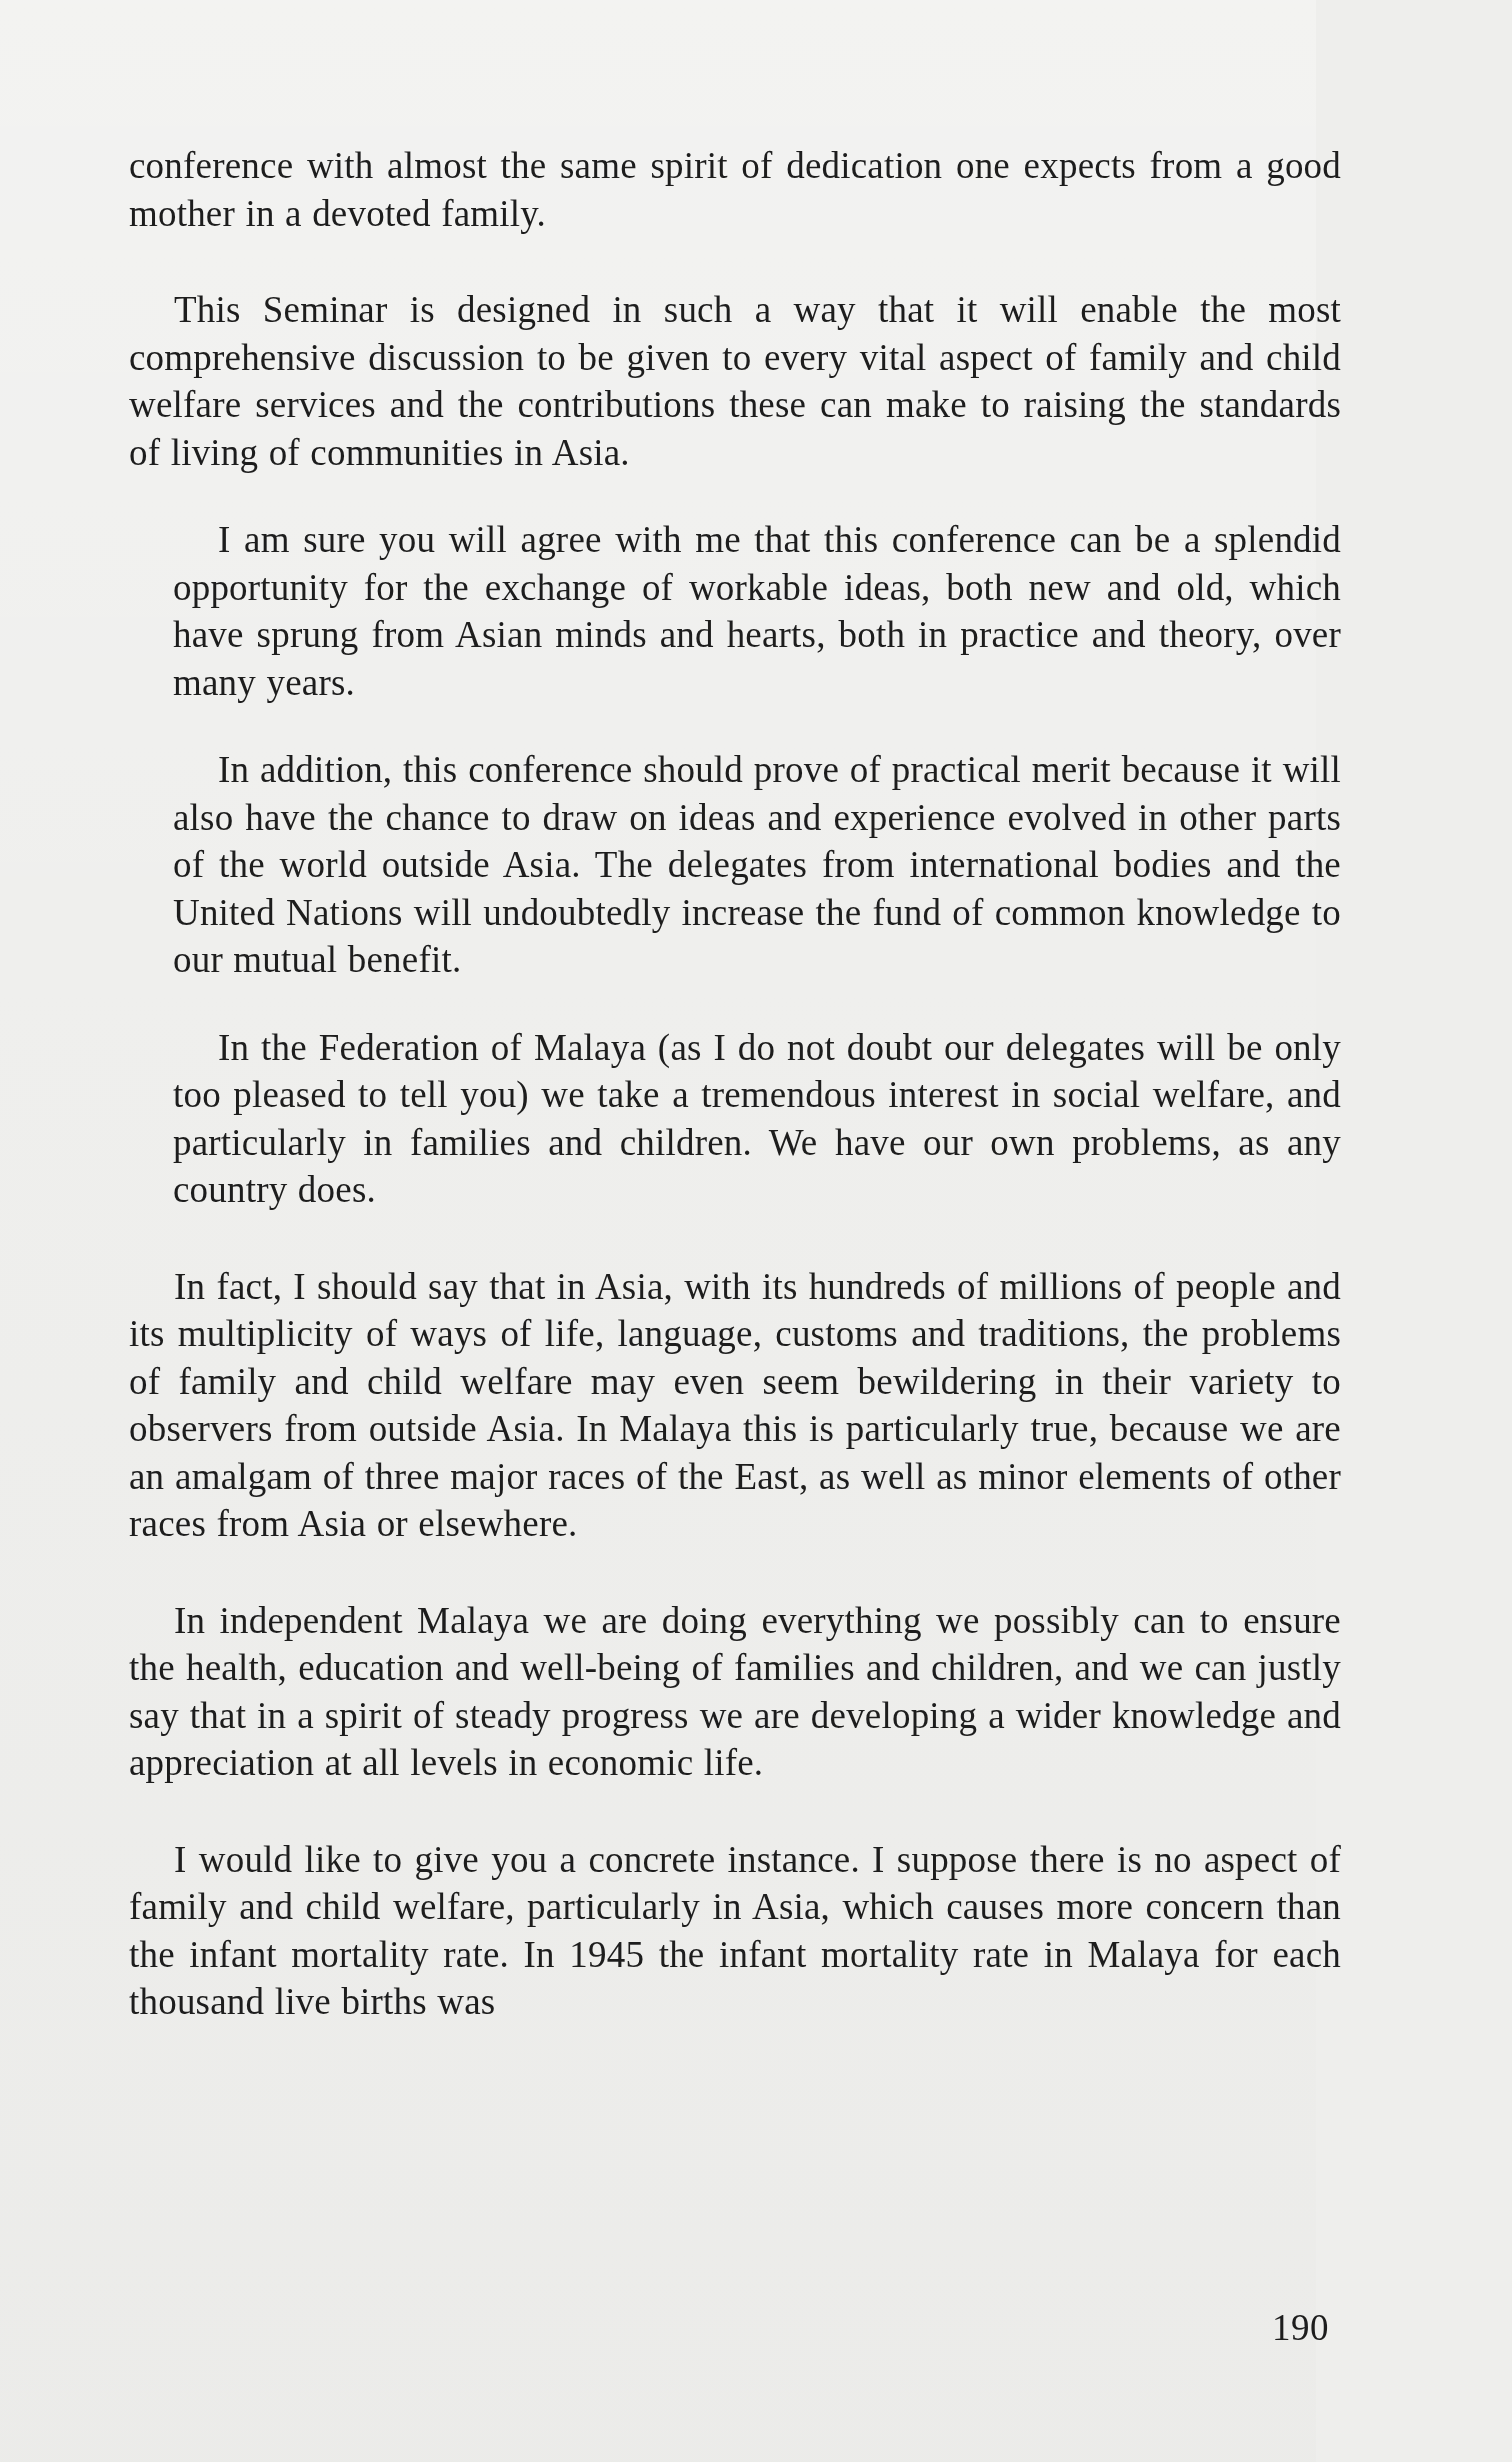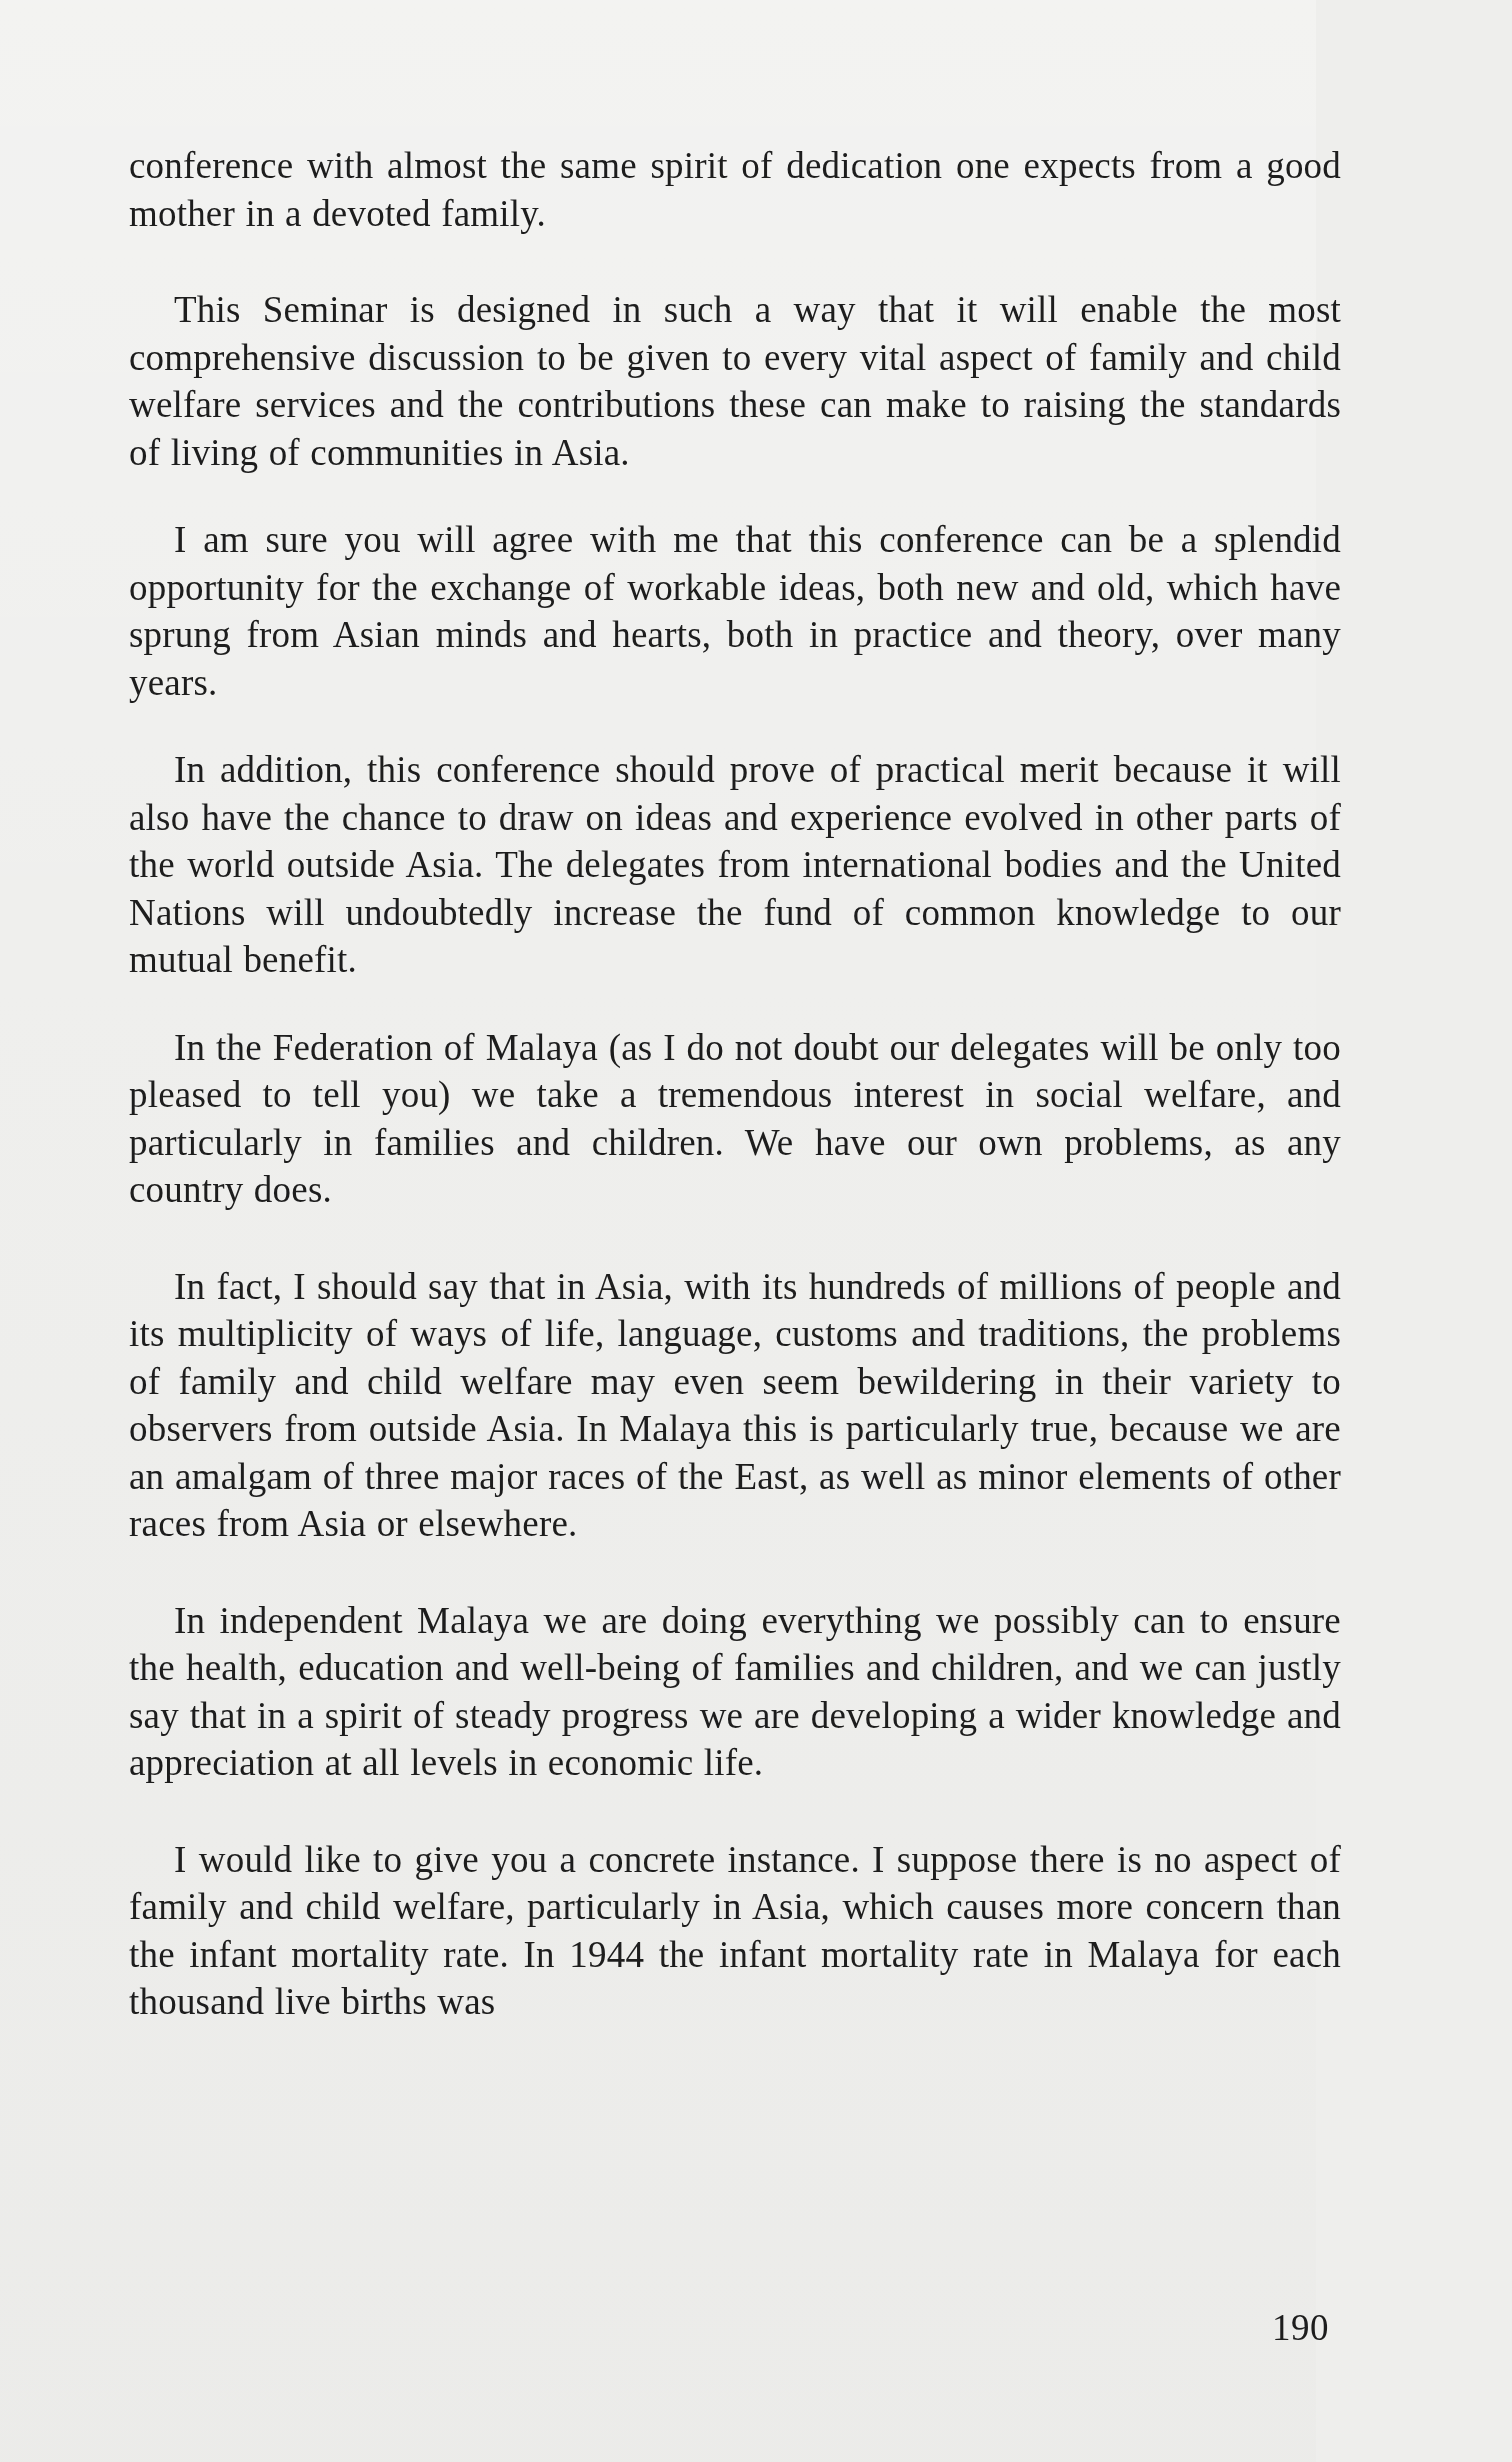--- a/index.html
+++ b/index.html
@@ -37,21 +37,21 @@
     }
     .para {
       margin: 0;
       text-align: justify;
       text-align-last: left;
       hyphens: none;
     }
     .para.indent {
       text-indent: 45px;
     }
-    .gap-md { margin-top: 40px; }
+    .gap-md { margin-top: 40px; margin-left: 44px; }
     .gap-lg { margin-top: 49px; }
     .page-number {
       position: absolute;
       left: 1272px;
       top: 2306px;
       font-family: "Liberation Serif", "DejaVu Serif", serif;
       font-size: 37px;
       color: #1d1d1d;
       letter-spacing: 0.5px;
     }
@@ -61,16 +61,16 @@
 
 <div class="page">
   <div class="text-block">
     <p class="para">conference with almost the same spirit of dedication one expects from a good mother in a devoted family.</p>
     <p class="para indent gap-lg">This Seminar is designed in such a way that it will enable the most comprehensive discussion to be given to every vital aspect of family and child welfare services and the contributions these can make to raising the standards of living of communities in Asia.</p>
     <p class="para indent gap-md">I am sure you will agree with me that this conference can be a splendid opportunity for the exchange of workable ideas, both new and old, which have sprung from Asian minds and hearts, both in practice and theory, over many years.</p>
     <p class="para indent gap-md">In addition, this conference should prove of practical merit because it will also have the chance to draw on ideas and experience evolved in other parts of the world outside Asia. The delegates from international bodies and the United Nations will undoubtedly increase the fund of common knowledge to our mutual benefit.</p>
     <p class="para indent gap-md">In the Federation of Malaya (as I do not doubt our delegates will be only too pleased to tell you) we take a tremendous interest in social welfare, and particularly in families and children. We have our own problems, as any country does.</p>
     <p class="para indent gap-lg">In fact, I should say that in Asia, with its hundreds of millions of people and its multiplicity of ways of life, language, customs and traditions, the problems of family and child welfare may even seem bewildering in their variety to observers from outside Asia. In Malaya this is particularly true, because we are an amalgam of three major races of the East, as well as minor elements of other races from Asia or elsewhere.</p>
     <p class="para indent gap-lg">In independent Malaya we are doing everything we possibly can to ensure the health, education and well-being of families and children, and we can justly say that in a spirit of steady progress we are developing a wider knowledge and appreciation at all levels in economic life.</p>
-    <p class="para indent gap-lg">I would like to give you a concrete instance. I suppose there is no aspect of family and child welfare, particularly in Asia, which causes more concern than the infant mortality rate. In 1944 the infant mortality rate in Malaya for each thousand live births was</p>
+    <p class="para indent gap-lg">I would like to give you a concrete instance. I suppose there is no aspect of family and child welfare, particularly in Asia, which causes more concern than the infant mortality rate. In 1945 the infant mortality rate in Malaya for each thousand live births was</p>
   </div>
   <div class="page-number">190</div>
 </div>
 
 </body></html>

